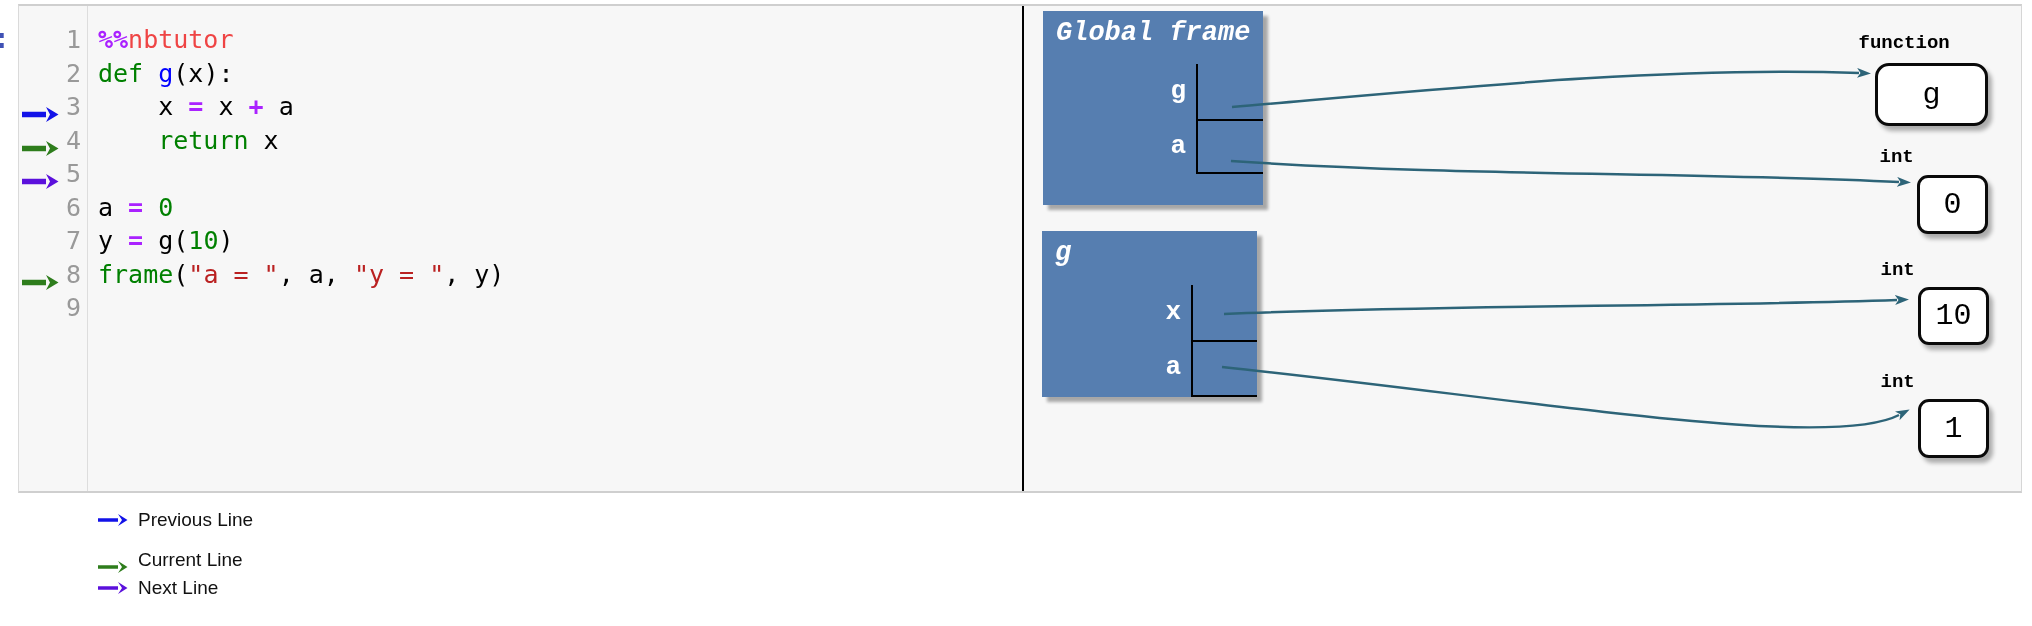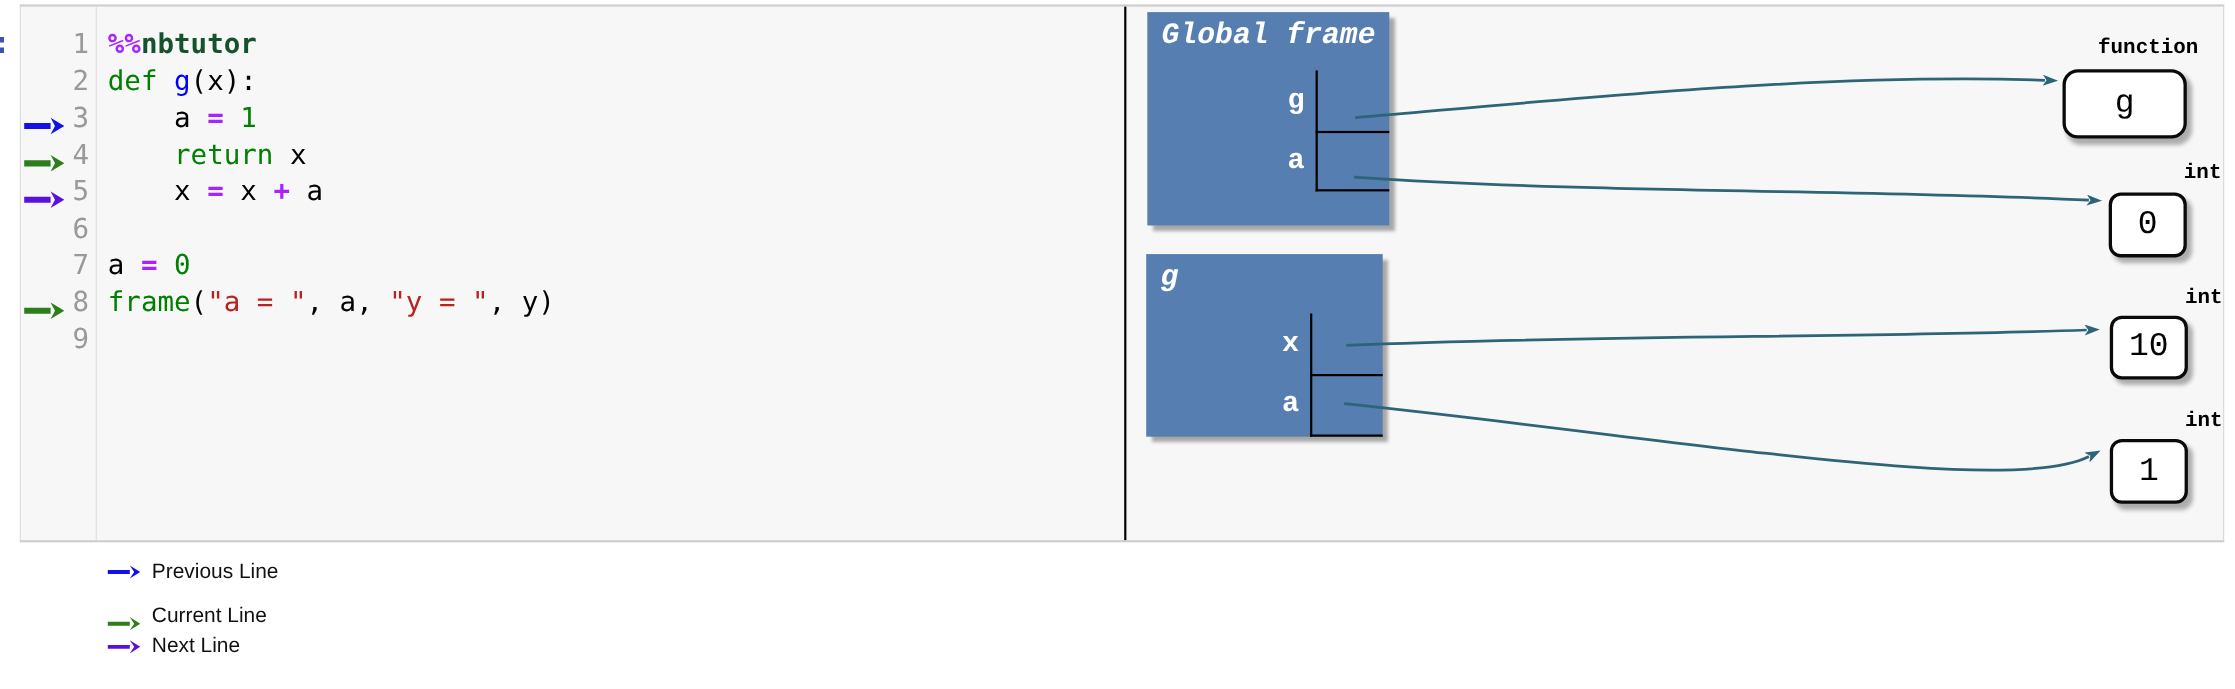--- a/index.html
+++ b/index.html
@@ -15,41 +15,41 @@
 
   #gutter-rows{position:absolute;left:0;top:17px;width:68px;}
   .gutter-row{position:relative;height:33.5px;line-height:33.5px;text-align:right;padding-right:6px;
               color:var(--linenum);font-family:"DejaVu Sans Mono",monospace;font-size:25px;}
   .gutter-arrow{position:absolute;left:2px;top:8px;}
 
   #code-rows{position:absolute;left:79px;top:17px;}
   .code-line{height:33.5px;line-height:33.5px;white-space:pre;
              font-family:"DejaVu Sans Mono",monospace;font-size:25px;color:#000;}
   .tok-magic{color:var(--op);font-weight:bold}
-  .tok-magic-name{color:#14532d;font-weight:bold}
+  .tok-magic-name{color:#ef4444;font-weight:normal}
   .tok-keyword{color:var(--kw);font-weight:normal}
   .tok-def-name{color:var(--defname)}
   .tok-operator{color:var(--op);font-weight:bold}
   .tok-number{color:var(--num)}
   .tok-string{color:var(--str)}
   .tok-builtin{color:var(--builtin)}
   .tok-plain{color:#000}
 
   
   .frame{position:absolute;background:var(--framebg);box-shadow:5px 5px 3px rgba(0,0,0,.32);}
   .frame-title{position:absolute;left:13px;top:7px;color:#fff;white-space:pre;
                font:italic 700 27px "Liberation Mono",monospace;}
   .frame-vline,.frame-hline{position:absolute;background:#000;}
   .frame-var{position:absolute;color:#fff;text-align:right;
              font:700 26px "Liberation Mono",monospace;}
 
   .heap-obj{position:absolute;background:#fff;border:3px solid #0a0a0a;border-radius:12px;
             box-shadow:4px 5px 4px rgba(0,0,0,.30);display:flex;align-items:center;justify-content:center;
             font:500 30px "Liberation Mono",monospace;color:#000;z-index:4;}
-  .heap-label{position:absolute;width:140px;text-align:right;color:#000;
+  .heap-label{position:absolute;width:140px;text-align:left;color:#000;
               font:700 19px "Liberation Mono",monospace;z-index:4;}
 
   #connectors{position:absolute;left:0;top:0;z-index:5;pointer-events:none;}
 
   
   .legend-row{position:absolute;height:28px;display:flex;align-items:center;gap:10px;}
   .legend-label{font-family:"Liberation Sans",sans-serif;font-size:19px;color:#111;line-height:28px;}
 
   
   #prompt-fragment{position:absolute;left:-7px;top:22px;color:#3f51b5;
@@ -83,25 +83,25 @@
           <div class="gutter-row"><span class="gutter-arrow"><svg width="38" height="17">
                 <line x1="1" y1="8.5" x2="25" y2="8.5" stroke="#2e7d1c" stroke-width="5.5"></line>
                 <polygon points="25,1 37.5,8.5 25,16 29,8.5" fill="#2e7d1c"></polygon>
               </svg></span><span>8</span></div>
           <div class="gutter-row"><span>9</span></div>
         </div>
     </div>
     <div id="code-rows">
         <div class="code-line"><span class="tok-magic">%%</span><span class="tok-magic-name">nbtutor</span></div>
         <div class="code-line"><span class="tok-keyword">def </span><span class="tok-def-name">g</span><span class="tok-plain">(x):</span></div>
-        <div class="code-line"><span class="tok-plain">    a </span><span class="tok-operator">=</span><span class="tok-plain"> </span><span class="tok-number">1</span></div>
+        <div class="code-line"><span class="tok-plain">    x </span><span class="tok-operator">=</span><span class="tok-plain"> x </span><span class="tok-operator">+</span><span class="tok-plain"> a</span></div>
         <div class="code-line"><span class="tok-plain">    </span><span class="tok-keyword">return</span><span class="tok-plain"> x</span></div>
-        <div class="code-line"><span class="tok-plain">    x </span><span class="tok-operator">=</span><span class="tok-plain"> x </span><span class="tok-operator">+</span><span class="tok-plain"> a</span></div>
         <div class="code-line"></div>
         <div class="code-line"><span class="tok-plain">a </span><span class="tok-operator">=</span><span class="tok-plain"> </span><span class="tok-number">0</span></div>
+        <div class="code-line"><span class="tok-plain">y </span><span class="tok-operator">=</span><span class="tok-plain"> </span><span class="tok-plain">g(</span><span class="tok-number">10</span><span class="tok-plain">)</span></div>
         <div class="code-line"><span class="tok-builtin">frame</span><span class="tok-plain">(</span><span class="tok-string">"a = "</span><span class="tok-plain">, a, </span><span class="tok-string">"y = "</span><span class="tok-plain">, y)</span></div>
       </div>
     <div id="panel-divider"></div>
     <div id="viz"></div>
   <div class="frame" style="left:1024px;top:5px;width:220px;height:194px;">
         <div class="frame-title">Global frame</div>
         <div class="frame-vline" style="left:153px;top:53px;width:2px;height:110px;"></div>
         <div class="frame-var" style="right:77px;top:53px;height:55px;line-height:55px;">g</div>
         <div class="frame-hline" style="left:153px;top:108px;width:67px;height:2px;"></div>
         <div class="frame-var" style="right:77px;top:108px;height:55px;line-height:55px;">a</div>

